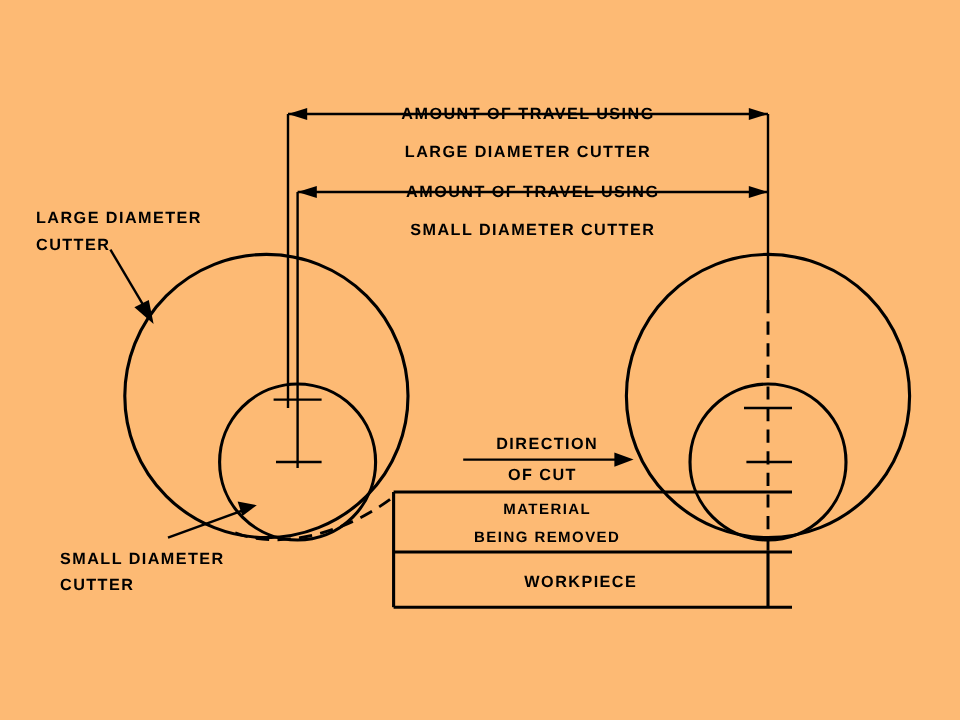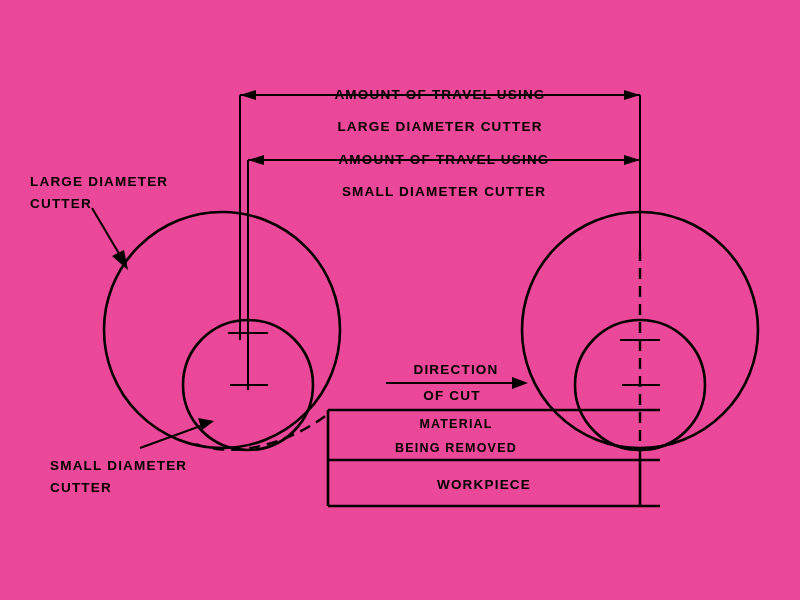--- a/index.html
+++ b/index.html
@@ -4,21 +4,21 @@
 <style>
   html, body {
     margin: 0;
     padding: 0;
     background: #ffffff;
   }
   #stage {
     position: relative;
     width: 800px;
     height: 600px;
-    background: #ec4899;
+    background: #fdba74;
     overflow: hidden;
     font-family: "Liberation Sans", sans-serif;
   }
   #diagram-svg {
     position: absolute;
     left: 0;
     top: 0;
     width: 800px;
     height: 600px;
   }

